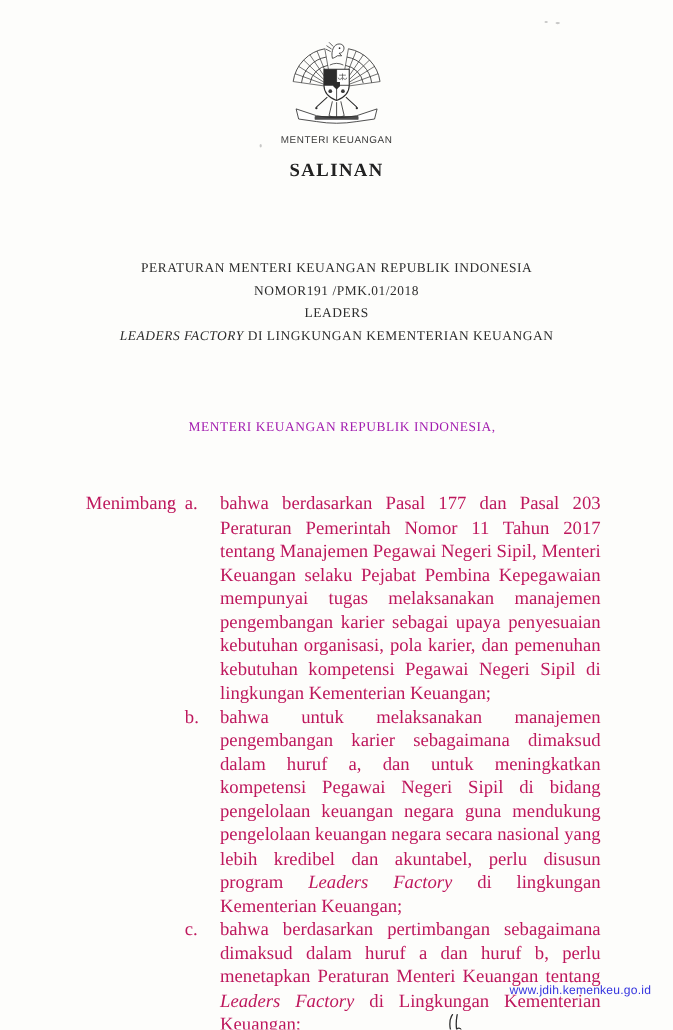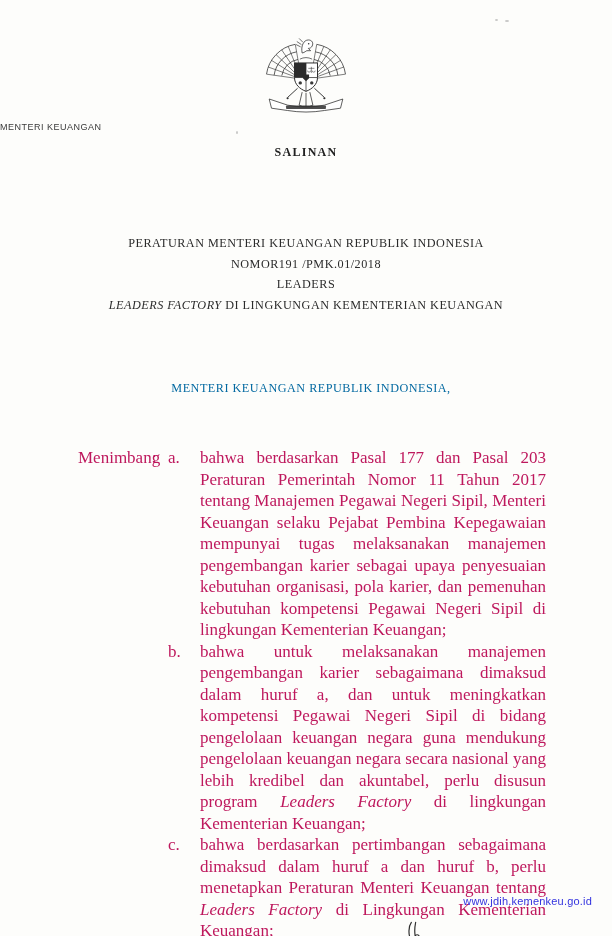--- a/index.html
+++ b/index.html
@@ -8,36 +8,36 @@
     background:#fdfdfb;
     font-family:"Liberation Serif","DejaVu Serif",serif;
     color:#2b2b2b;
     position:relative;
     overflow:hidden;
   }
   .page{position:absolute;inset:0;}
 
   
   .emblem-wrap{position:absolute;top:36px;left:50%;transform:translateX(-50%);}
-  .ministry{position:absolute;top:121px;left:0;right:0;
+  .ministry{position:absolute;top:121px;left:0;right:0;text-align:center;
     font-family:"Liberation Sans","DejaVu Sans",sans-serif;
     font-size:9px;letter-spacing:.5px;color:#3a3a3a;line-height:13.5px;}
   .salinan{position:absolute;top:145px;left:0;right:0;text-align:center;
-    font-weight:bold;font-size:12px;letter-spacing:1.3px;color:#222;}
+    font-weight:bold;font-size:17px;letter-spacing:1.3px;color:#222;}
 
   
   .title-block{position:absolute;top:233px;left:0;right:0;text-align:center;
     font-size:12.2px;letter-spacing:.5px;line-height:20.7px;color:#2b2b2b;}
   .nomor-value{}
   .it{font-style:italic;}
 
   .invocation{position:absolute;top:336px;left:0;right:0;text-align:center;
     font-size:12.2px;letter-spacing:.5px;color:#2b2b2b;}
   .authority{position:absolute;top:381px;left:0;right:0;text-align:center;
-    font-size:12.2px;letter-spacing:.5px;color:#0369a1;padding-left:10px;}
+    font-size:12.2px;letter-spacing:.5px;color:#a21caf;padding-left:10px;}
 
   
   .consider{position:absolute;top:447px;left:78px;width:468px;
     display:flex;align-items:flex-start;font-size:17px;line-height:21.5px;color:#be185d;}
   .c-label{width:74px;flex:0 0 74px;}
   .c-colon{width:16px;flex:0 0 16px;}
   .c-items{flex:1;}
   .c-item{display:flex;position:relative;}
   .c-letter{width:32px;flex:0 0 32px;}
   .c-text{flex:1;text-align:justify;}

